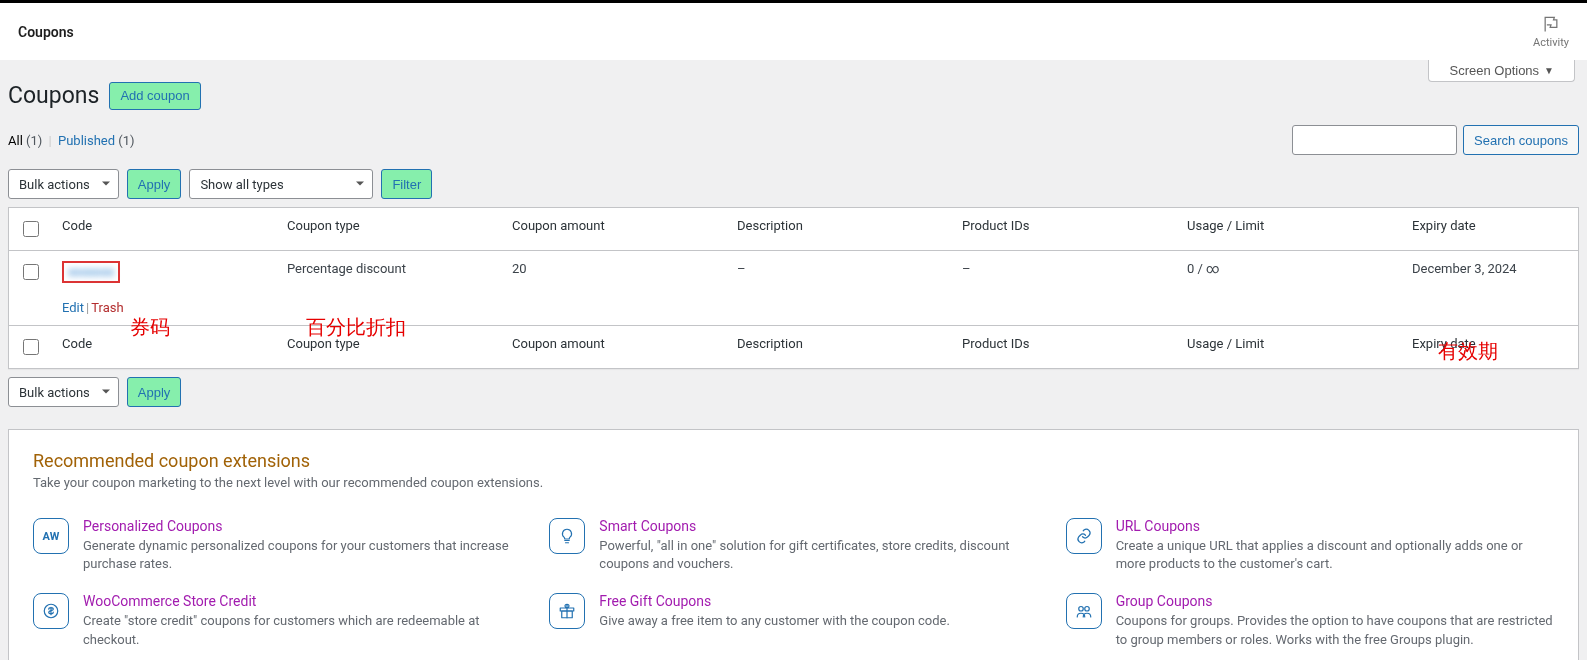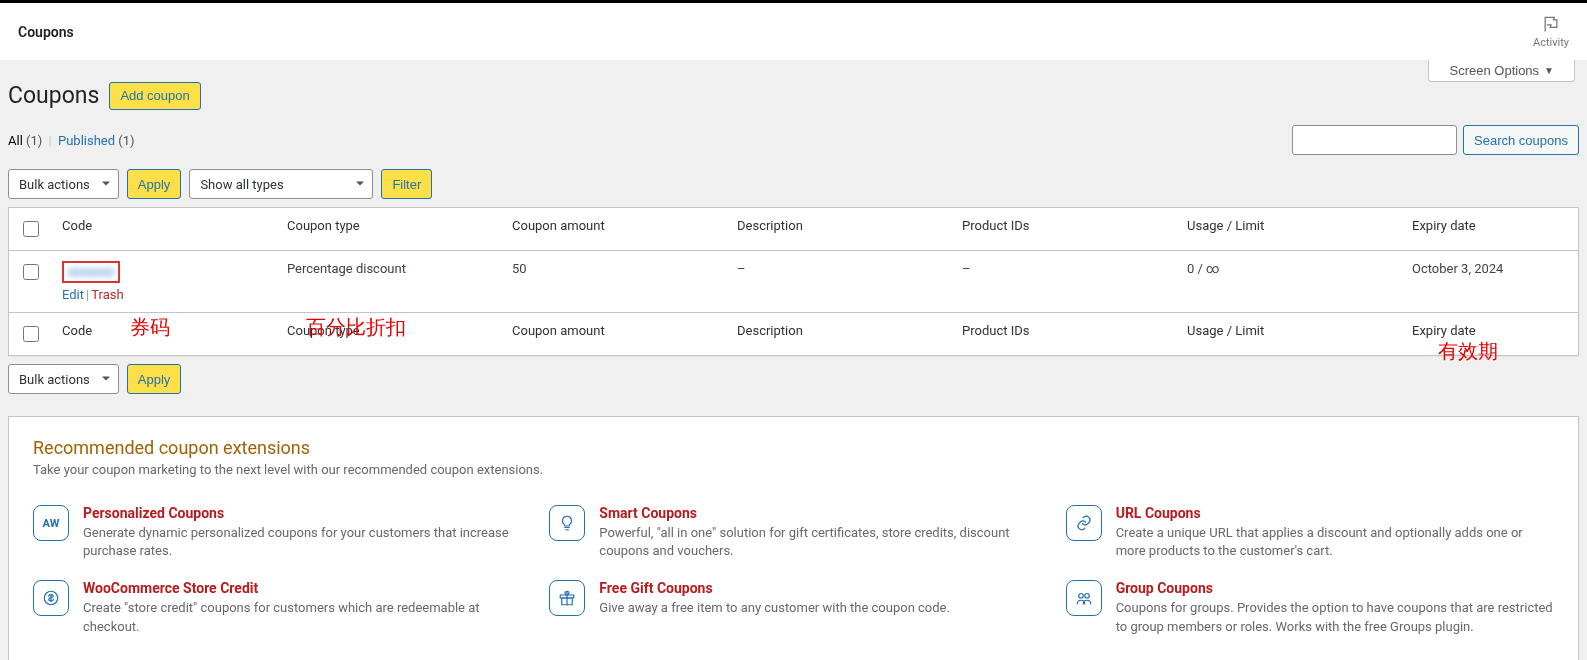--- a/index.html
+++ b/index.html
@@ -53,21 +53,21 @@
     margin-top: -8px;
   }
   .page-title {
     font-size: 23px;
     font-weight: 400;
     color: #1d2327;
     margin: 8px 0 8px 0;
   }
   .btn, .select, .search-btn {
     border: 1px solid #2271b1;
-    background: #fde047;
+    background: #86efac;
     color: #2271b1;
     padding: 0 10px;
     height: 30px;
     border-radius: 3px;
     font-size: 13px;
     display: inline-flex;
     align-items: center;
     cursor: pointer;
   }
   .add-btn { height: 28px; font-size: 13px; padding: 0 10px; }
@@ -144,21 +144,21 @@
     display: inline-block;
     border: 2px solid #d33;
     padding: 0 4px;
     line-height: 18px;
   }
   .blur {
     filter: blur(3px);
     color: #5b9dd9;
     font-weight: 600;
   }
-  .row-actions { margin-top: 4px; font-size: 13px; }
+  .row-actions { margin-top: 17px; font-size: 13px; }
   .row-actions a { color: #2271b1; text-decoration: none; }
   .row-actions .trash { color: #b32d2e; }
   .row-actions .sep { color: #999; margin: 0 2px; }
 
   .annot {
     position: absolute;
     color: #e60000;
     font-size: 20px;
     font-weight: 500;
     pointer-events: none;
@@ -188,21 +188,21 @@
     border: 1px solid #2271b1;
     border-radius: 8px;
     color: #2271b1;
     display: flex;
     align-items: center;
     justify-content: center;
     flex-shrink: 0;
     font-size: 11px;
     font-weight: 700;
   }
-  .ext-title { font-size: 14px; font-weight: 700; color: #b91c1c; margin-bottom: 3px; }
+  .ext-title { font-size: 14px; font-weight: 400; color: #a21caf; margin-bottom: 3px; }
   .ext-desc { font-size: 13px; color: #646970; line-height: 1.4; }
 
   .body-wrap { position: relative; }
 </style>
 </head>
 <body>
 
 <div class="topbar">
   <div class="topbar-left">Coupons</div>
   <div class="topbar-right">
@@ -262,25 +262,25 @@
     <tbody>
       <tr>
         <td class="cb"><input type="checkbox" style=""></td>
         <td>
           <span class="row-code-box"><span class="blur">xxxxxxx</span></span>
           <div class="row-actions">
             <a href="#">Edit</a><span class="sep">|</span><a href="#" class="trash">Trash</a>
           </div>
         </td>
         <td>Percentage discount</td>
-        <td>50</td>
+        <td>20</td>
         <td>–</td>
         <td>–</td>
         <td>0 / ∞</td>
-        <td>October 3, 2024</td>
+        <td>December 3, 2024</td>
       </tr>
     </tbody>
     <tfoot>
       <tr>
         <th class="cb"><input type="checkbox" style=""></th>
         <th>Code</th>
         <th>Coupon type</th>
         <th>Coupon amount</th>
         <th>Description</th>
         <th>Product IDs</th>

